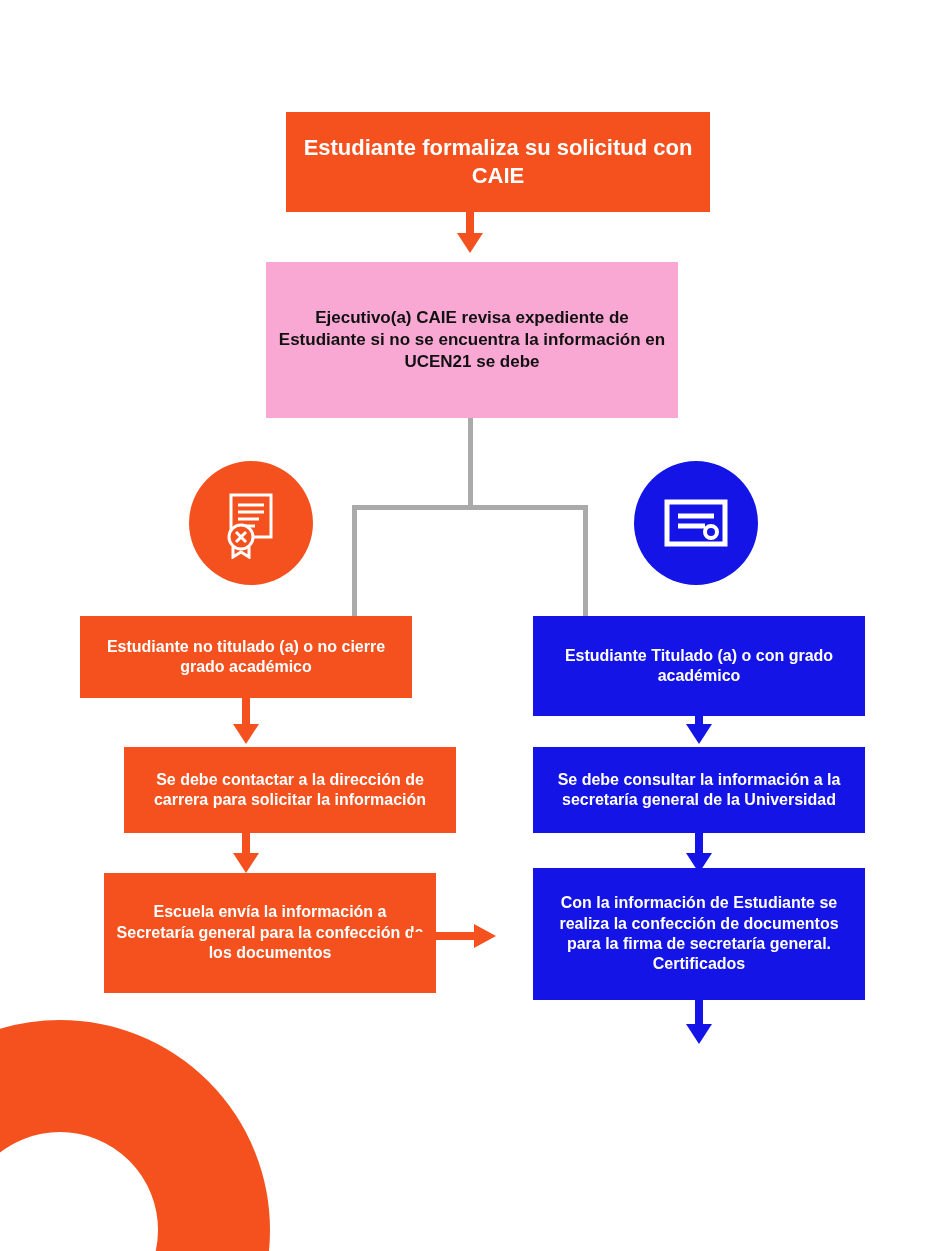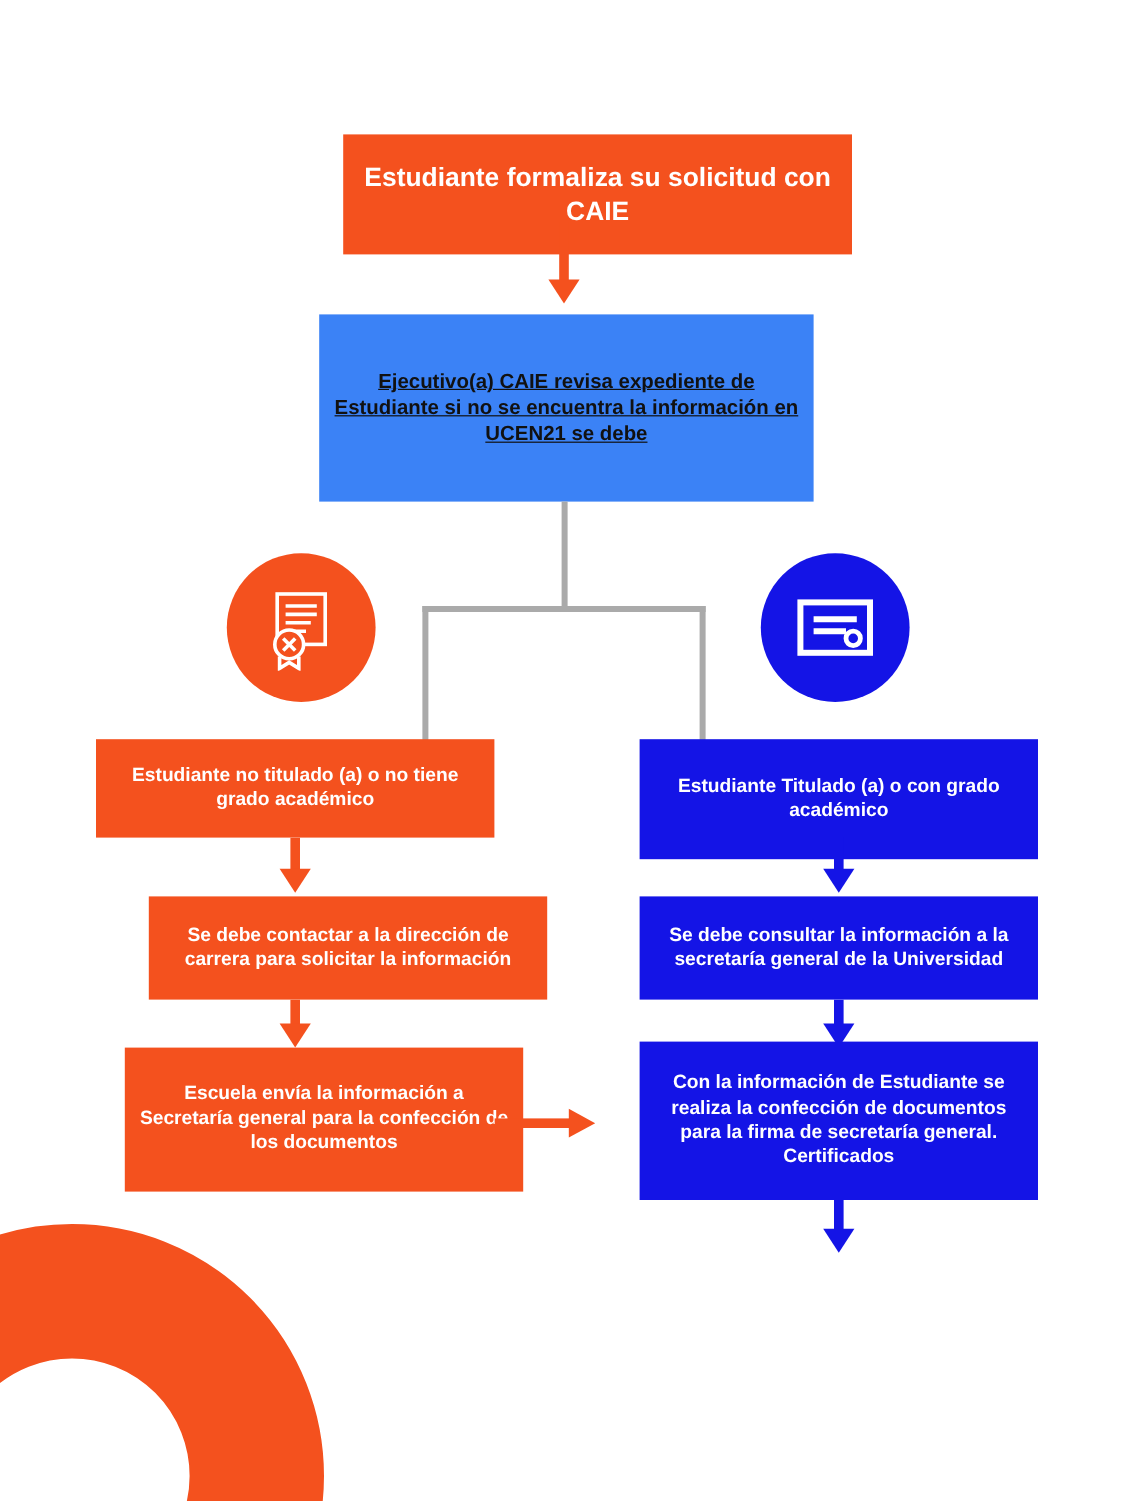--- a/index.html
+++ b/index.html
@@ -25,21 +25,21 @@
     align-items: center;
     justify-content: center;
     text-align: center;
     color: #ffffff;
     font-weight: bold;
     line-height: 1.28;
     padding: 6px 10px;
   }
   .orange { background: #f4511e; }
   .blue   { background: #1414e6; }
-  .gray   { background: #3b82f6; color: #111111; text-decoration: underline; }
+  .gray   { background: #f9a8d4; color: #111111; }
 
   .arrow {
     position: absolute;
   }
   .connector-line {
     position: absolute;
     background: #aaaaaa;
   }
 
   .circle-icon {
@@ -100,21 +100,21 @@
 
   <div class="circle-icon circle-blue" style="left:634px; top:461px; width:124px; height:124px;">
     <svg width="74" height="74" viewBox="0 0 74 74">
       <rect x="8" y="16" width="58" height="42" fill="none" stroke="#ffffff" stroke-width="5"></rect>
       <line x1="19" y1="30" x2="55" y2="30" stroke="#ffffff" stroke-width="5"></line>
       <line x1="19" y1="40" x2="46" y2="40" stroke="#ffffff" stroke-width="5"></line>
       <circle cx="52" cy="46" r="6" fill="none" stroke="#ffffff" stroke-width="4"></circle>
     </svg>
   </div>
 
-  <div class="node orange" style="left:80px; top:616px; width:332px; height:82px; font-size:16px;">Estudiante no titulado (a) o no tiene grado académico</div>
+  <div class="node orange" style="left:80px; top:616px; width:332px; height:82px; font-size:16px;">Estudiante no titulado (a) o no cierre grado académico</div>
 
   <div class="node blue" style="left:533px; top:616px; width:332px; height:100px; font-size:16px;">Estudiante Titulado (a) o con grado académico</div>
 
   <svg class="arrow" style="left:231px; top:698px; width:30px; height:50px;" viewBox="0 0 30 50">
     <rect x="11" y="0" width="8" height="30" fill="#f4511e"></rect>
     <polygon points="2,26 28,26 15,46" fill="#f4511e"></polygon>
   </svg>
 
   <svg class="arrow" style="left:684px; top:698px; width:30px; height:50px;" viewBox="0 0 30 50">
     <rect x="11" y="0" width="8" height="30" fill="#1414e6"></rect>

